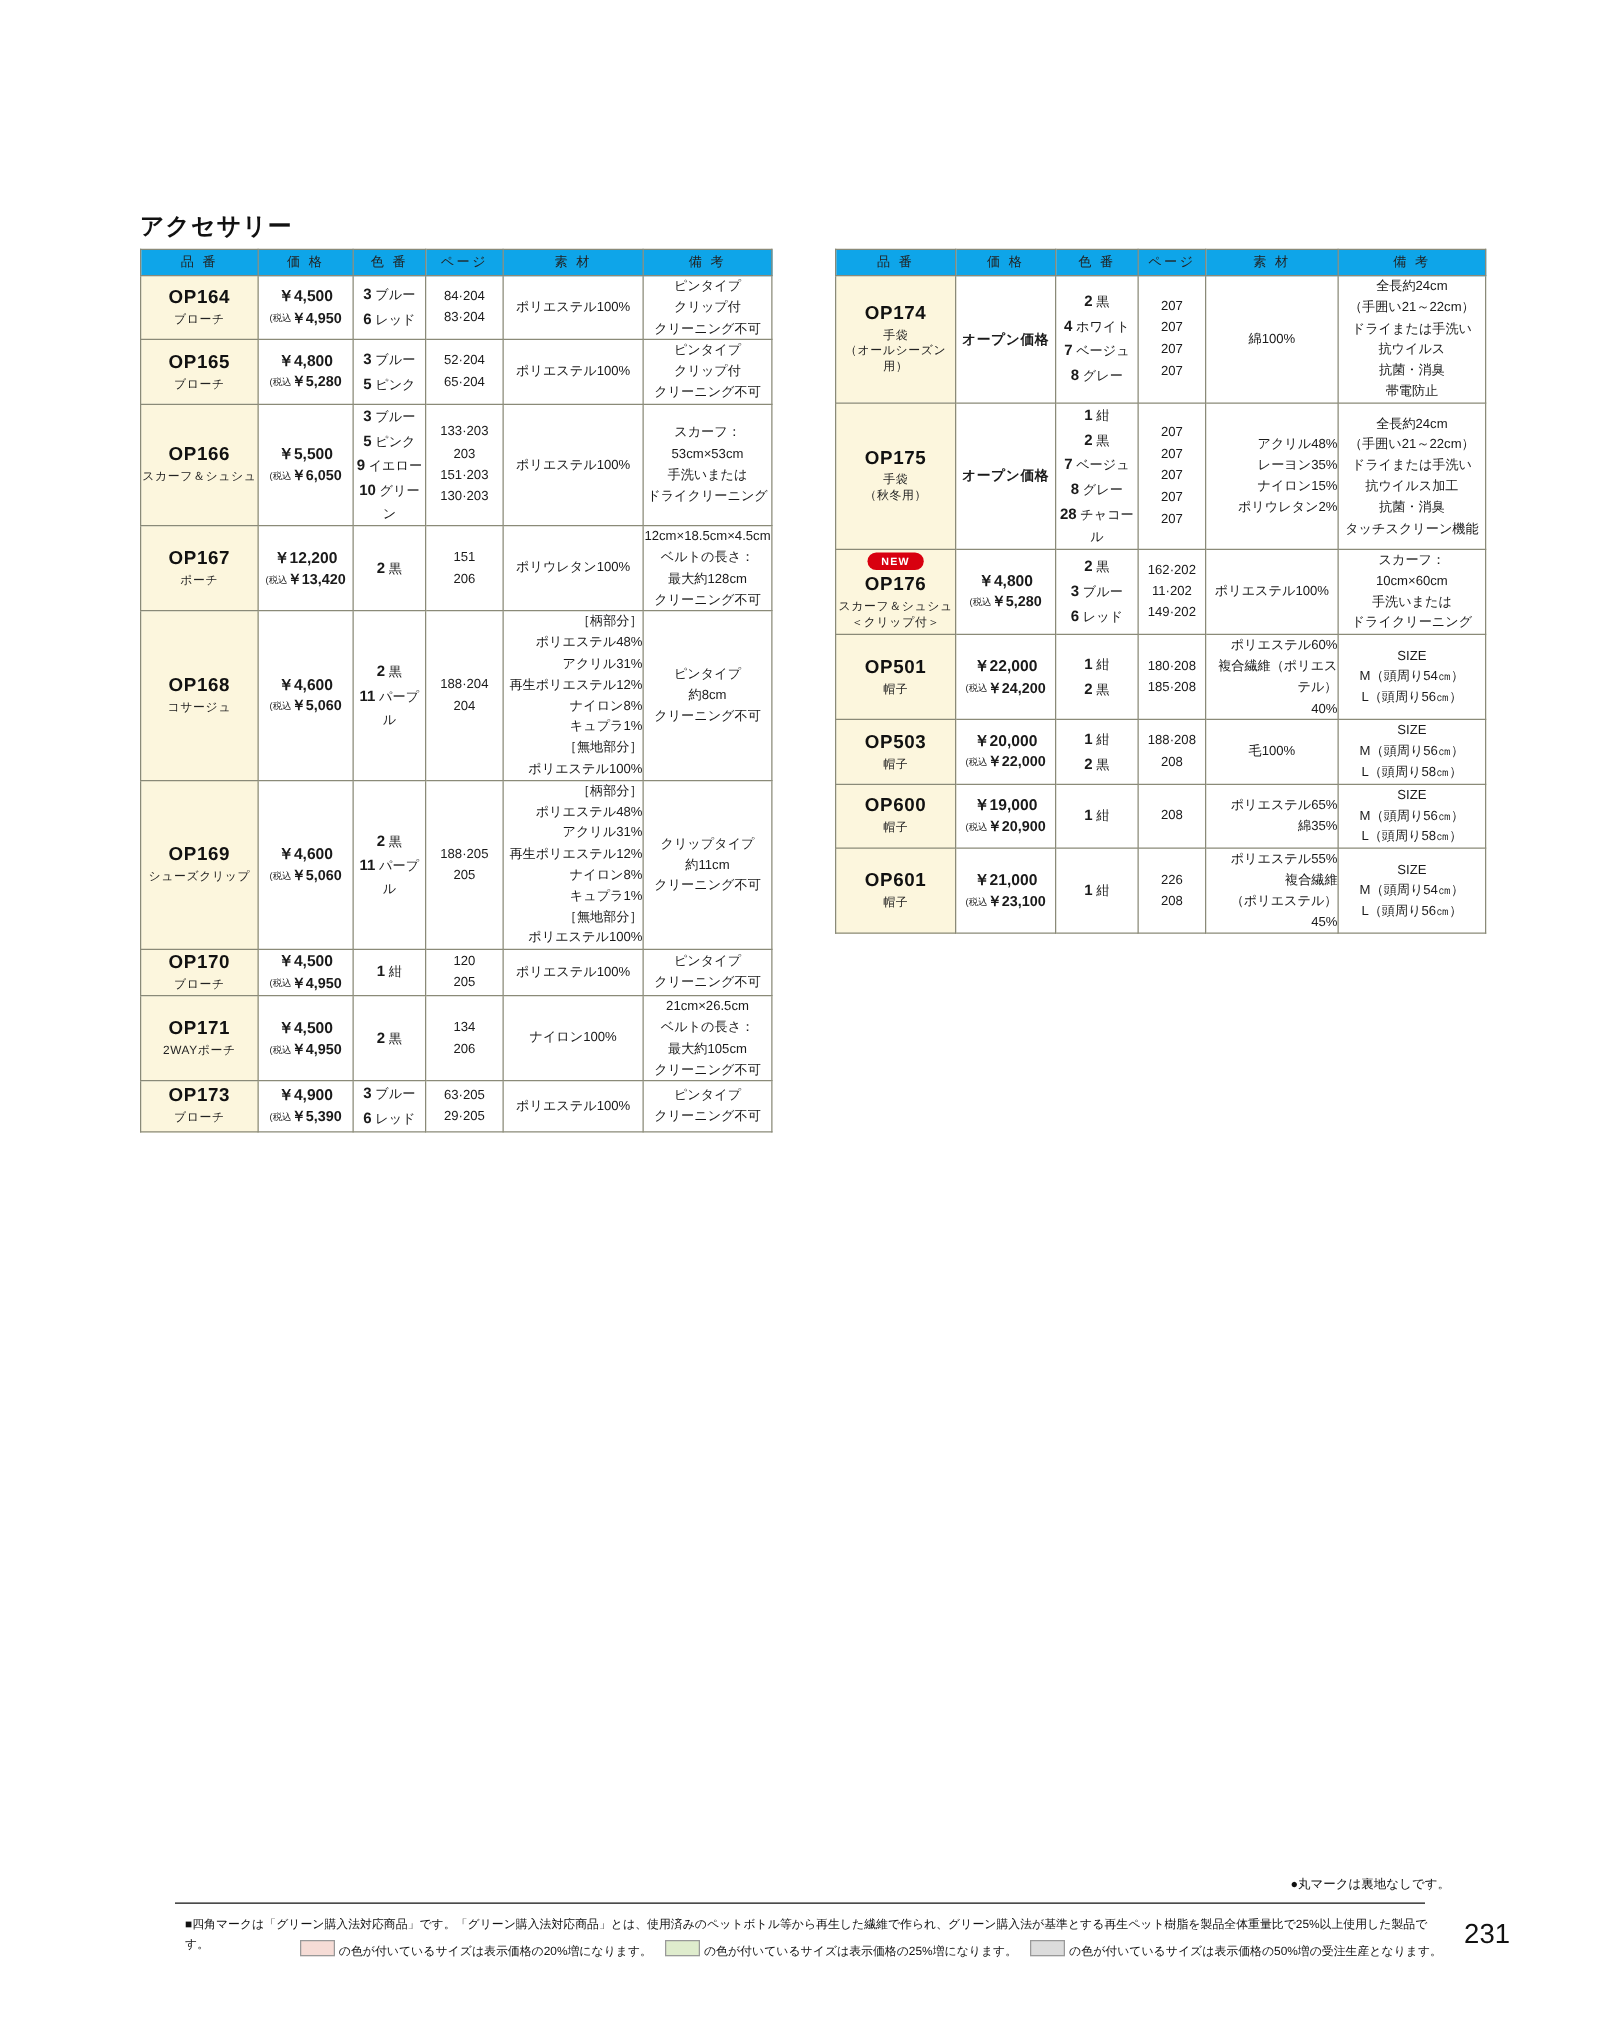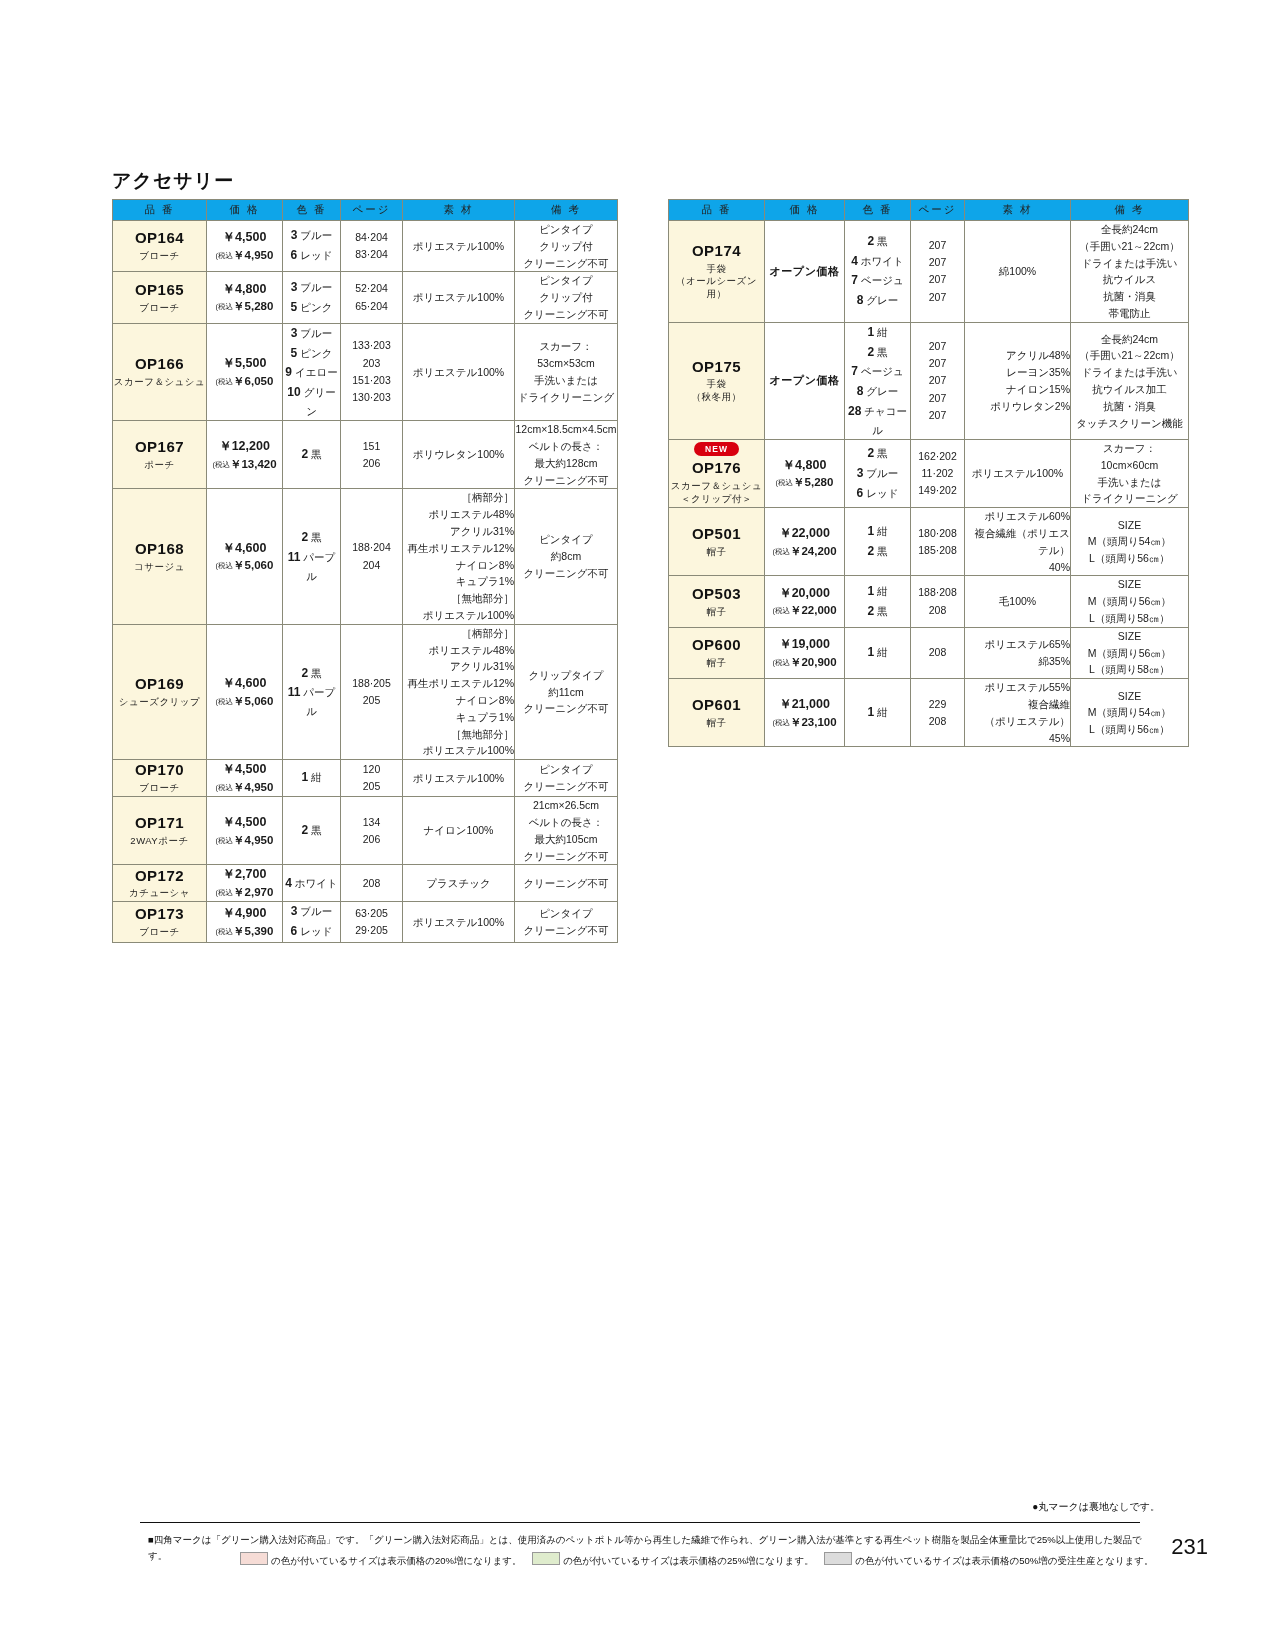--- a/index.html
+++ b/index.html
@@ -334,40 +334,20 @@
           </td>
           <td class="remark">
             <div>21cm×26.5cm</div>
             <div>ベルトの長さ：</div>
             <div>最大約105cm</div>
             <div>クリーニング不可</div>
           </td>
         </tr>
         <tr>
           <td class="codecell cellpad">
-            <div class="code">OP172<span class="codesub">カチューシャ</span></div>
-          </td>
-          <td class="cellpad">
-            <div class="price">￥2,700<span class="tax"><span class="sm">(税込</span>￥2,970</span></div>
-          </td>
-          <td class="colorlist cellpad">
-            <div><b>4</b> ホワイト</div>
-          </td>
-          <td class="pagelist cellpad">
-            <div>208</div>
-          </td>
-          <td class="material cellpad">
-            <div>プラスチック</div>
-          </td>
-          <td class="remark center">
-            <div>クリーニング不可</div>
-          </td>
-        </tr>
-        <tr>
-          <td class="codecell cellpad">
             <div class="code">OP173<span class="codesub">ブローチ</span></div>
           </td>
           <td class="cellpad">
             <div class="price">￥4,900<span class="tax"><span class="sm">(税込</span>￥5,390</span></div>
           </td>
           <td class="colorlist cellpad">
             <div><b>3</b> ブルー</div>
             <div><b>6</b> レッド</div>
           </td>
           <td class="pagelist cellpad">
@@ -574,21 +554,21 @@
           <td class="codecell cellpad">
             <div class="code">OP601<span class="codesub">帽子</span></div>
           </td>
           <td class="cellpad">
             <div class="price">￥21,000<span class="tax"><span class="sm">(税込</span>￥23,100</span></div>
           </td>
           <td class="colorlist cellpad">
             <div><b>1</b> 紺</div>
           </td>
           <td class="pagelist cellpad">
-            <div>229</div>
+            <div>226</div>
             <div>208</div>
           </td>
           <td class="material cellpad left-align">
             <div>ポリエステル55%</div>
             <div>複合繊維</div>
             <div>（ポリエステル）45%</div>
           </td>
           <td class="remark">
             <div>SIZE</div>
             <div>M（頭周り54㎝）</div>

